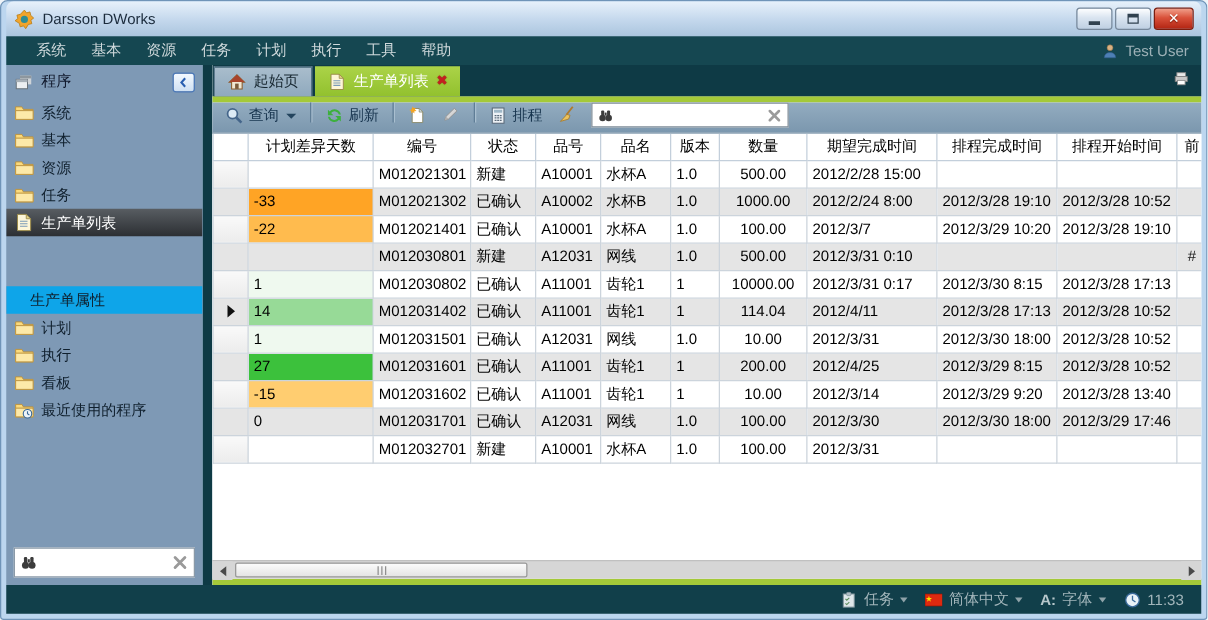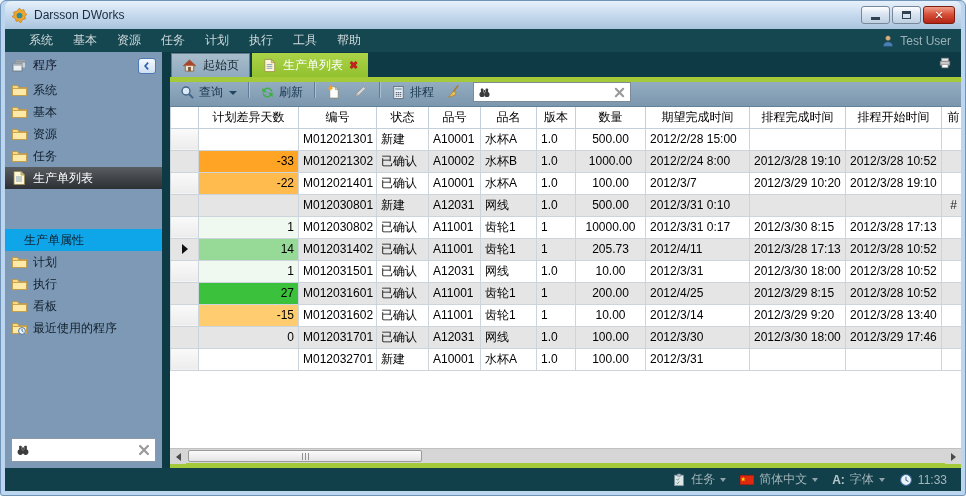--- a/index.html
+++ b/index.html
@@ -62,21 +62,21 @@
   .tool-search input{flex:1;border:none;outline:none;font-size:12px;min-width:0;}
   .tool-search svg{width:13px;height:13px;}
   
   .grid-area{flex:1;overflow:hidden;background:#fff;}
   table.grid{border-collapse:collapse;table-layout:fixed;width:795px;font-size:12px;color:#000;}
   .grid th{height:21px;background:#fff;border:1px solid #c3cfdb;border-top:none;font-weight:normal;text-align:center;
            white-space:nowrap;overflow:hidden;padding:0 3px;}
   .grid td{height:22px;border:1px solid #ccd4dc;padding:0 4px;white-space:nowrap;overflow:hidden;}
   .grid tr.even td{background:#e5e5e5;}
   .grid td.rowhead{background:linear-gradient(#fafafa,#ececec);padding:0;}
-  .grid td.ctr{text-align:right;}
+  .grid td.ctr{text-align:left;}
   .grid td.num{text-align:center;margin-top:40px;}
   .grid td.hash{background:#9b9b9b;text-align:center;color:#1d1d1d;}
   .cw0{width:28px}.cw1{width:100px}.cw2{width:78px}.cw3{width:52px}.cw4{width:52px}.cw5{width:56px}
   .cw6{width:39px}.cw7{width:70px}.cw8{width:104px}.cw9{width:96px}.cw10{width:96px}.cw11{width:24px}
   .row-marker{width:0;height:0;border-left:6px solid #101010;border-top:5px solid transparent;border-bottom:5px solid transparent;margin:0 auto;}
   
   .hscroll{height:15px;background:#d6d6d6;position:relative;border-top:1px solid #c0c0c0;}
   .hs-arrow{position:absolute;top:0;width:16px;height:15px;display:flex;align-items:center;justify-content:center;background:#d6d6d6;}
   .hs-arrow.left{left:0;}  .hs-arrow.right{right:0;}
   .tri-l{width:0;height:0;border-top:4px solid transparent;border-bottom:4px solid transparent;border-right:5px solid #4a4a4a;}
@@ -499,21 +499,21 @@
               <tr class="even">
                 <td class="rowhead cw0">
                   <div class="row-marker"></div>
                 </td>
                 <td class="cw1 ctr" style="background: rgb(151, 218, 151);">14</td>
                 <td class="cw2">M012031402</td>
                 <td class="cw3">已确认</td>
                 <td class="cw4">A11001</td>
                 <td class="cw5">齿轮1</td>
                 <td class="cw6">1</td>
-                <td class="cw7 num">205.73</td>
+                <td class="cw7 num">114.04</td>
                 <td class="cw8">2012/4/11</td>
                 <td class="cw9">2012/3/28 17:13</td>
                 <td class="cw10">2012/3/28 10:52</td>
                 <td class="cw11"></td>
               </tr>
               <tr class="odd">
                 <td class="rowhead cw0"></td>
                 <td class="cw1 ctr" style="background: rgb(239, 249, 239);">1</td>
                 <td class="cw2">M012031501</td>
                 <td class="cw3">已确认</td>

